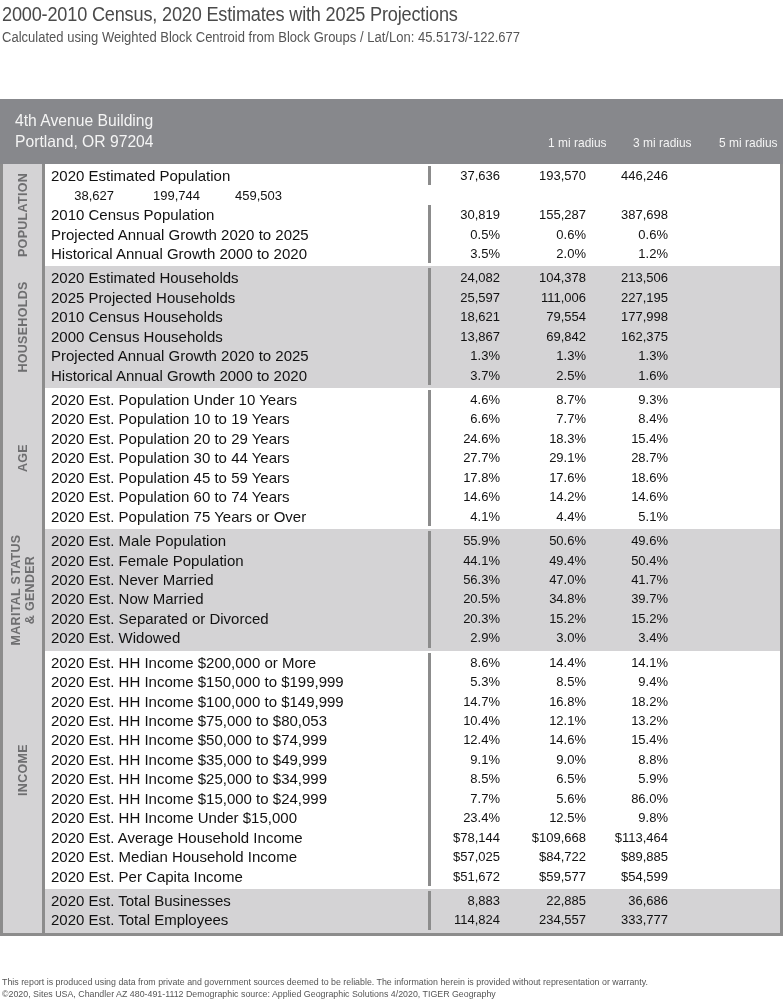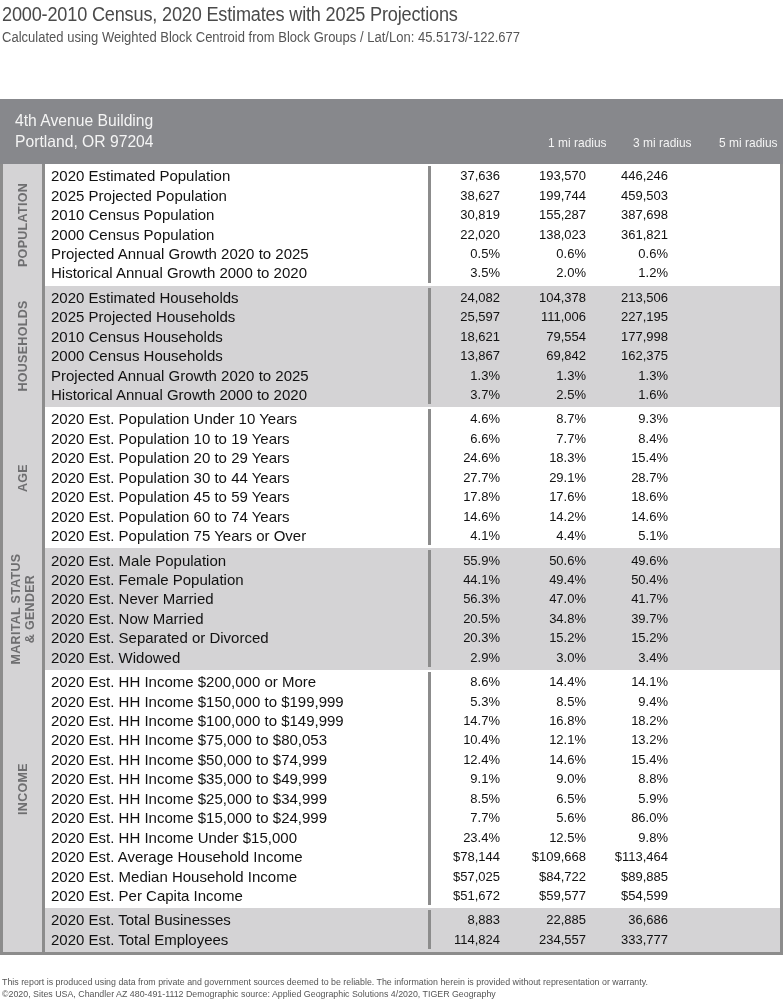--- a/index.html
+++ b/index.html
@@ -97,38 +97,31 @@
           </div>
         </div>
         <div class="rows">
           <div class="row">
             <div class="row-label">2020 Estimated Population</div>
             <div class="row-val v1">37,636</div>
             <div class="row-val v2">193,570</div>
             <div class="row-val v3">446,246</div>
           </div>
           <div class="row">
-            <div class="row-label">2025 Projected Population</div>
             <div class="row-val v1">38,627</div>
             <div class="row-val v2">199,744</div>
             <div class="row-val v3">459,503</div>
           </div>
           <div class="row">
             <div class="row-label">2010 Census Population</div>
             <div class="row-val v1">30,819</div>
             <div class="row-val v2">155,287</div>
             <div class="row-val v3">387,698</div>
           </div>
           <div class="row">
-            <div class="row-label">2000 Census Population</div>
-            <div class="row-val v1">22,020</div>
-            <div class="row-val v2">138,023</div>
-            <div class="row-val v3">361,821</div>
-          </div>
-          <div class="row">
             <div class="row-label">Projected Annual Growth 2020 to 2025</div>
             <div class="row-val v1">0.5%</div>
             <div class="row-val v2">0.6%</div>
             <div class="row-val v3">0.6%</div>
           </div>
           <div class="row">
             <div class="row-label">Historical Annual Growth 2000 to 2020</div>
             <div class="row-val v1">3.5%</div>
             <div class="row-val v2">2.0%</div>
             <div class="row-val v3">1.2%</div>

